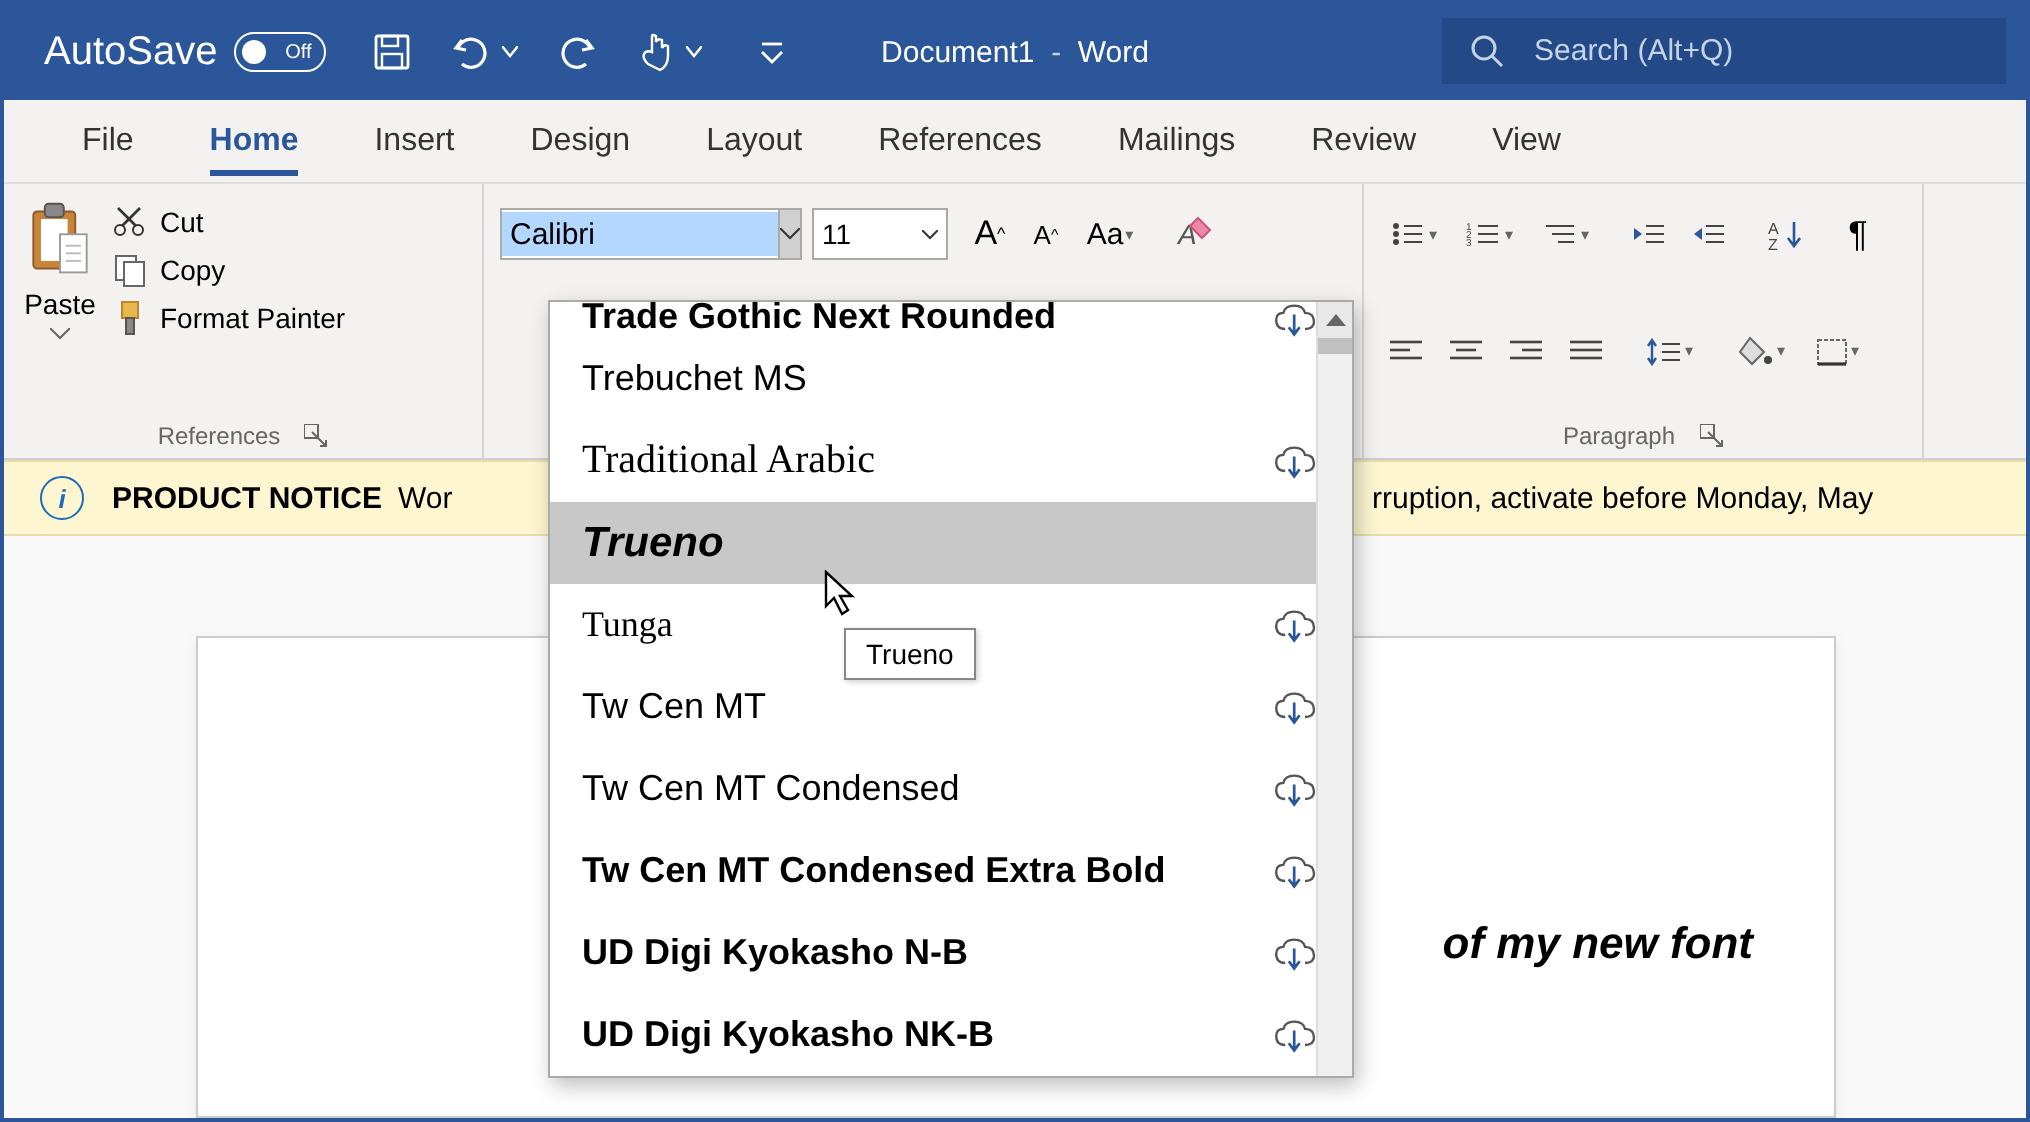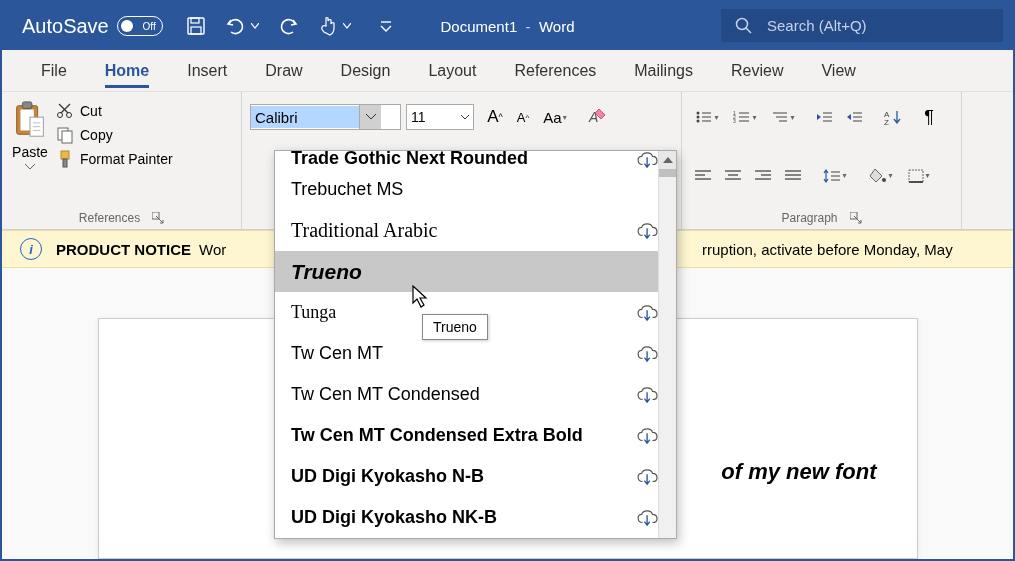--- a/index.html
+++ b/index.html
@@ -38,21 +38,21 @@
 .paste-btn { display: flex; flex-direction: column; align-items: center; gap: 4px; cursor: pointer; padding: 2px; }
 .paste-icon { width: 36px; height: 40px; }
 .clip-actions { display: flex; flex-direction: column; gap: 6px; padding-top: 4px; }
 .clip-action { display: flex; align-items: center; gap: 6px; font-size: 14px; cursor: pointer; }
 .clip-icon { width: 18px; height: 18px; display: flex; align-items: center; justify-content: center; }
 
 
 .font-group { flex: 0 0 auto; min-width: 440px; }
 .font-row { display: flex; align-items: center; gap: 2px; height: 30px; }
 .font-name-box { width: 151px; height: 26px; border: 1px solid #aaa; background: #fff; display: flex; align-items: center; position: relative; }
-.font-name-box input { border: none; outline: none; width: 108px; padding: 0 4px; font-size: 15px; background: #b3d7ff; height: 22px; }
+.font-name-box input { border: none; outline: none; width: 138px; padding: 0 4px; font-size: 15px; background: #b3d7ff; height: 22px; }
 .font-name-drop { width: 22px; height: 24px; background: #d0d0d0; display: flex; align-items: center; justify-content: center; cursor: pointer; border-left: 1px solid #aaa; }
 .font-size-box { width: 68px; height: 26px; border: 1px solid #aaa; background: #fff; display: flex; align-items: center; margin-left: 3px; }
 .font-size-box span { padding: 0 4px; font-size: 14px; flex: 1; }
 .font-size-drop { width: 16px; height: 24px; display: flex; align-items: center; justify-content: center; cursor: pointer; }
 .ribbon-btn { width: 26px; height: 26px; display: flex; align-items: center; justify-content: center; cursor: pointer; font-size: 15px; }
 .ribbon-btn-wide { width: 34px; }
 .small-drop { font-size: 8px; color: #666; margin-left: 1px; }
 
 
 .para-group { min-width: 280px; }
@@ -148,21 +148,20 @@
         <line x1="11" y1="11" x2="16" y2="16" stroke="#c5d3e8" stroke-width="1.5"></line>
       </svg>
     <input type="text" placeholder="Search (Alt+Q)" style="">
   </div>
 </div>
 
 <div class="tab-strip">
   <div class="tab">File</div>
   <div class="tab active">Home</div>
   <div class="tab">Insert</div>
-  <div class="tab">Draw</div>
   <div class="tab">Design</div>
   <div class="tab">Layout</div>
   <div class="tab">References</div>
   <div class="tab">Mailings</div>
   <div class="tab">Review</div>
   <div class="tab">View</div>
 </div>
 
 <div class="ribbon">
 
@@ -377,21 +376,21 @@
           <path d="M4 4 L11 11 M8 11 L11 11 L11 8" fill="none" stroke="#666"></path>
         </svg>
     </div>
   </div>
 </div>
 
 <div class="notice-bar">
   <div class="notice-icon">i</div>
   <span class="notice-title">PRODUCT NOTICE</span>
   <span style="margin-left:-6px">Wor</span>
-  <span style="position:absolute;left:700px">rruption, activate before Monday, May</span>
+  <span style="position:absolute;left:684px">rruption, activate before Monday, May</span>
 </div>
 
 <div class="doc-area">
   <div class="page">
     <div class="page-text" style="text-align:right;margin-right:-50px">of my new font</div>
   </div>
 </div>
 
 <div class="font-dropdown">
   <div class="font-list" id="font-list">

